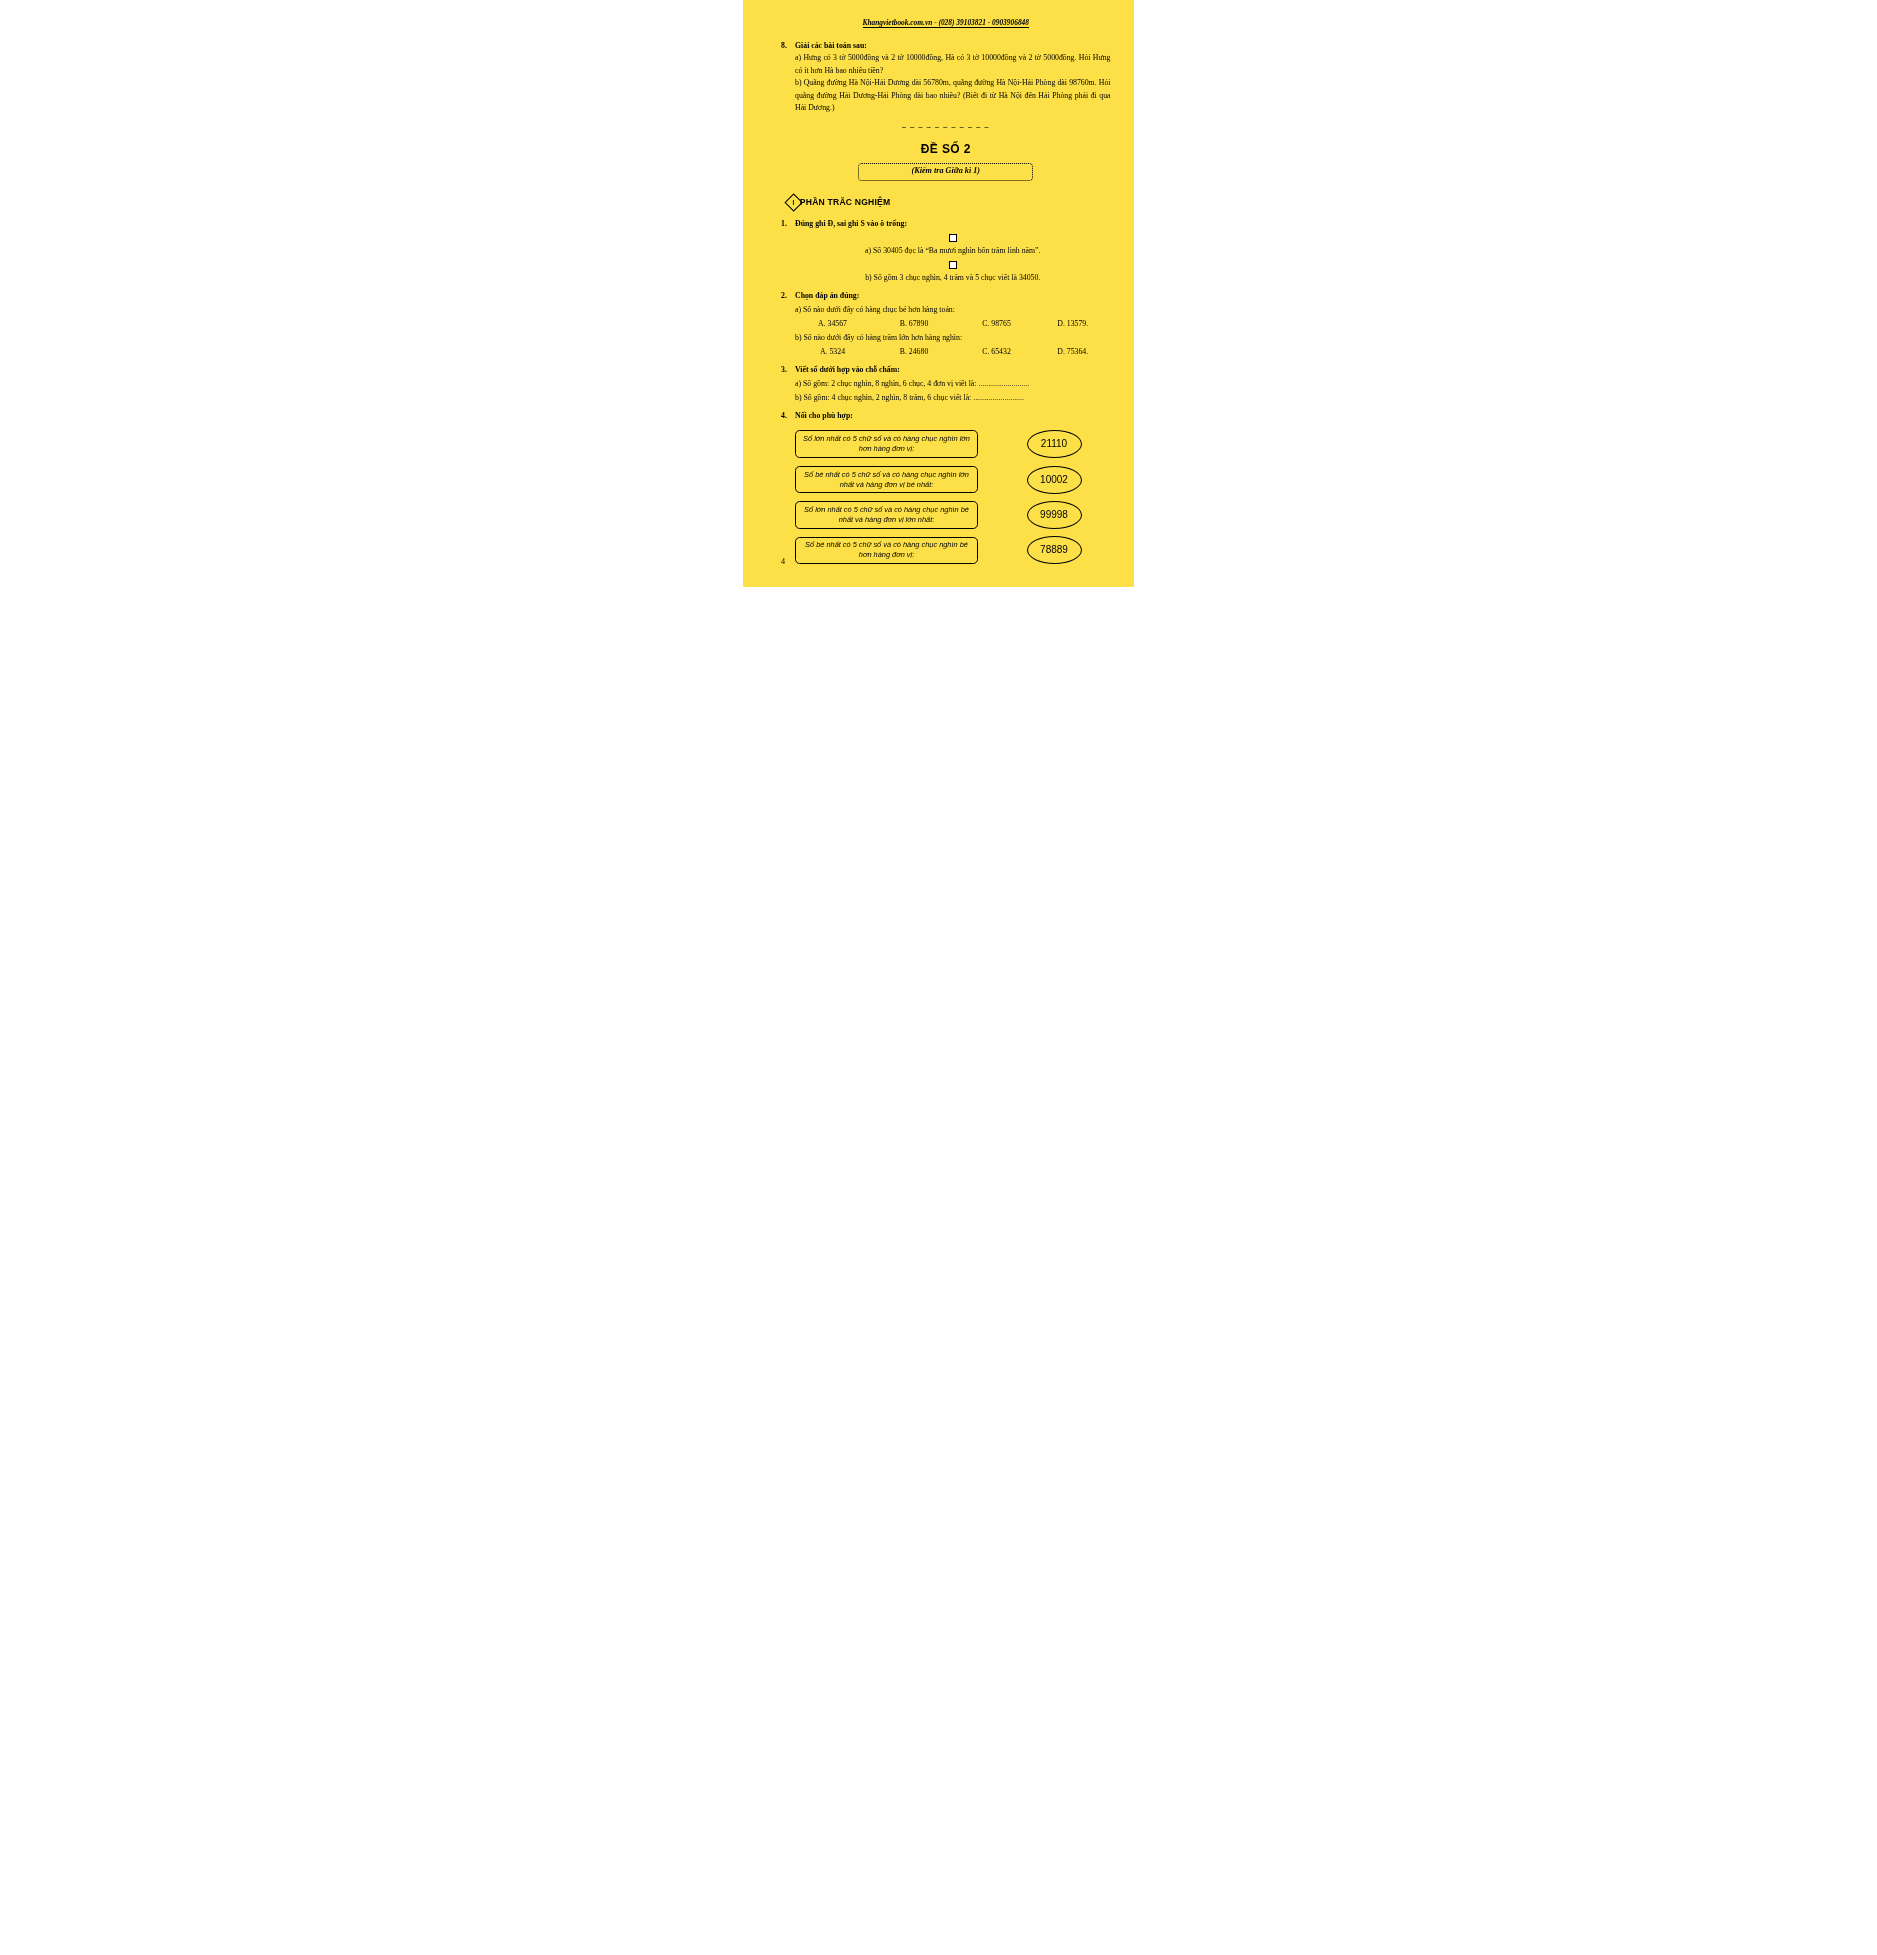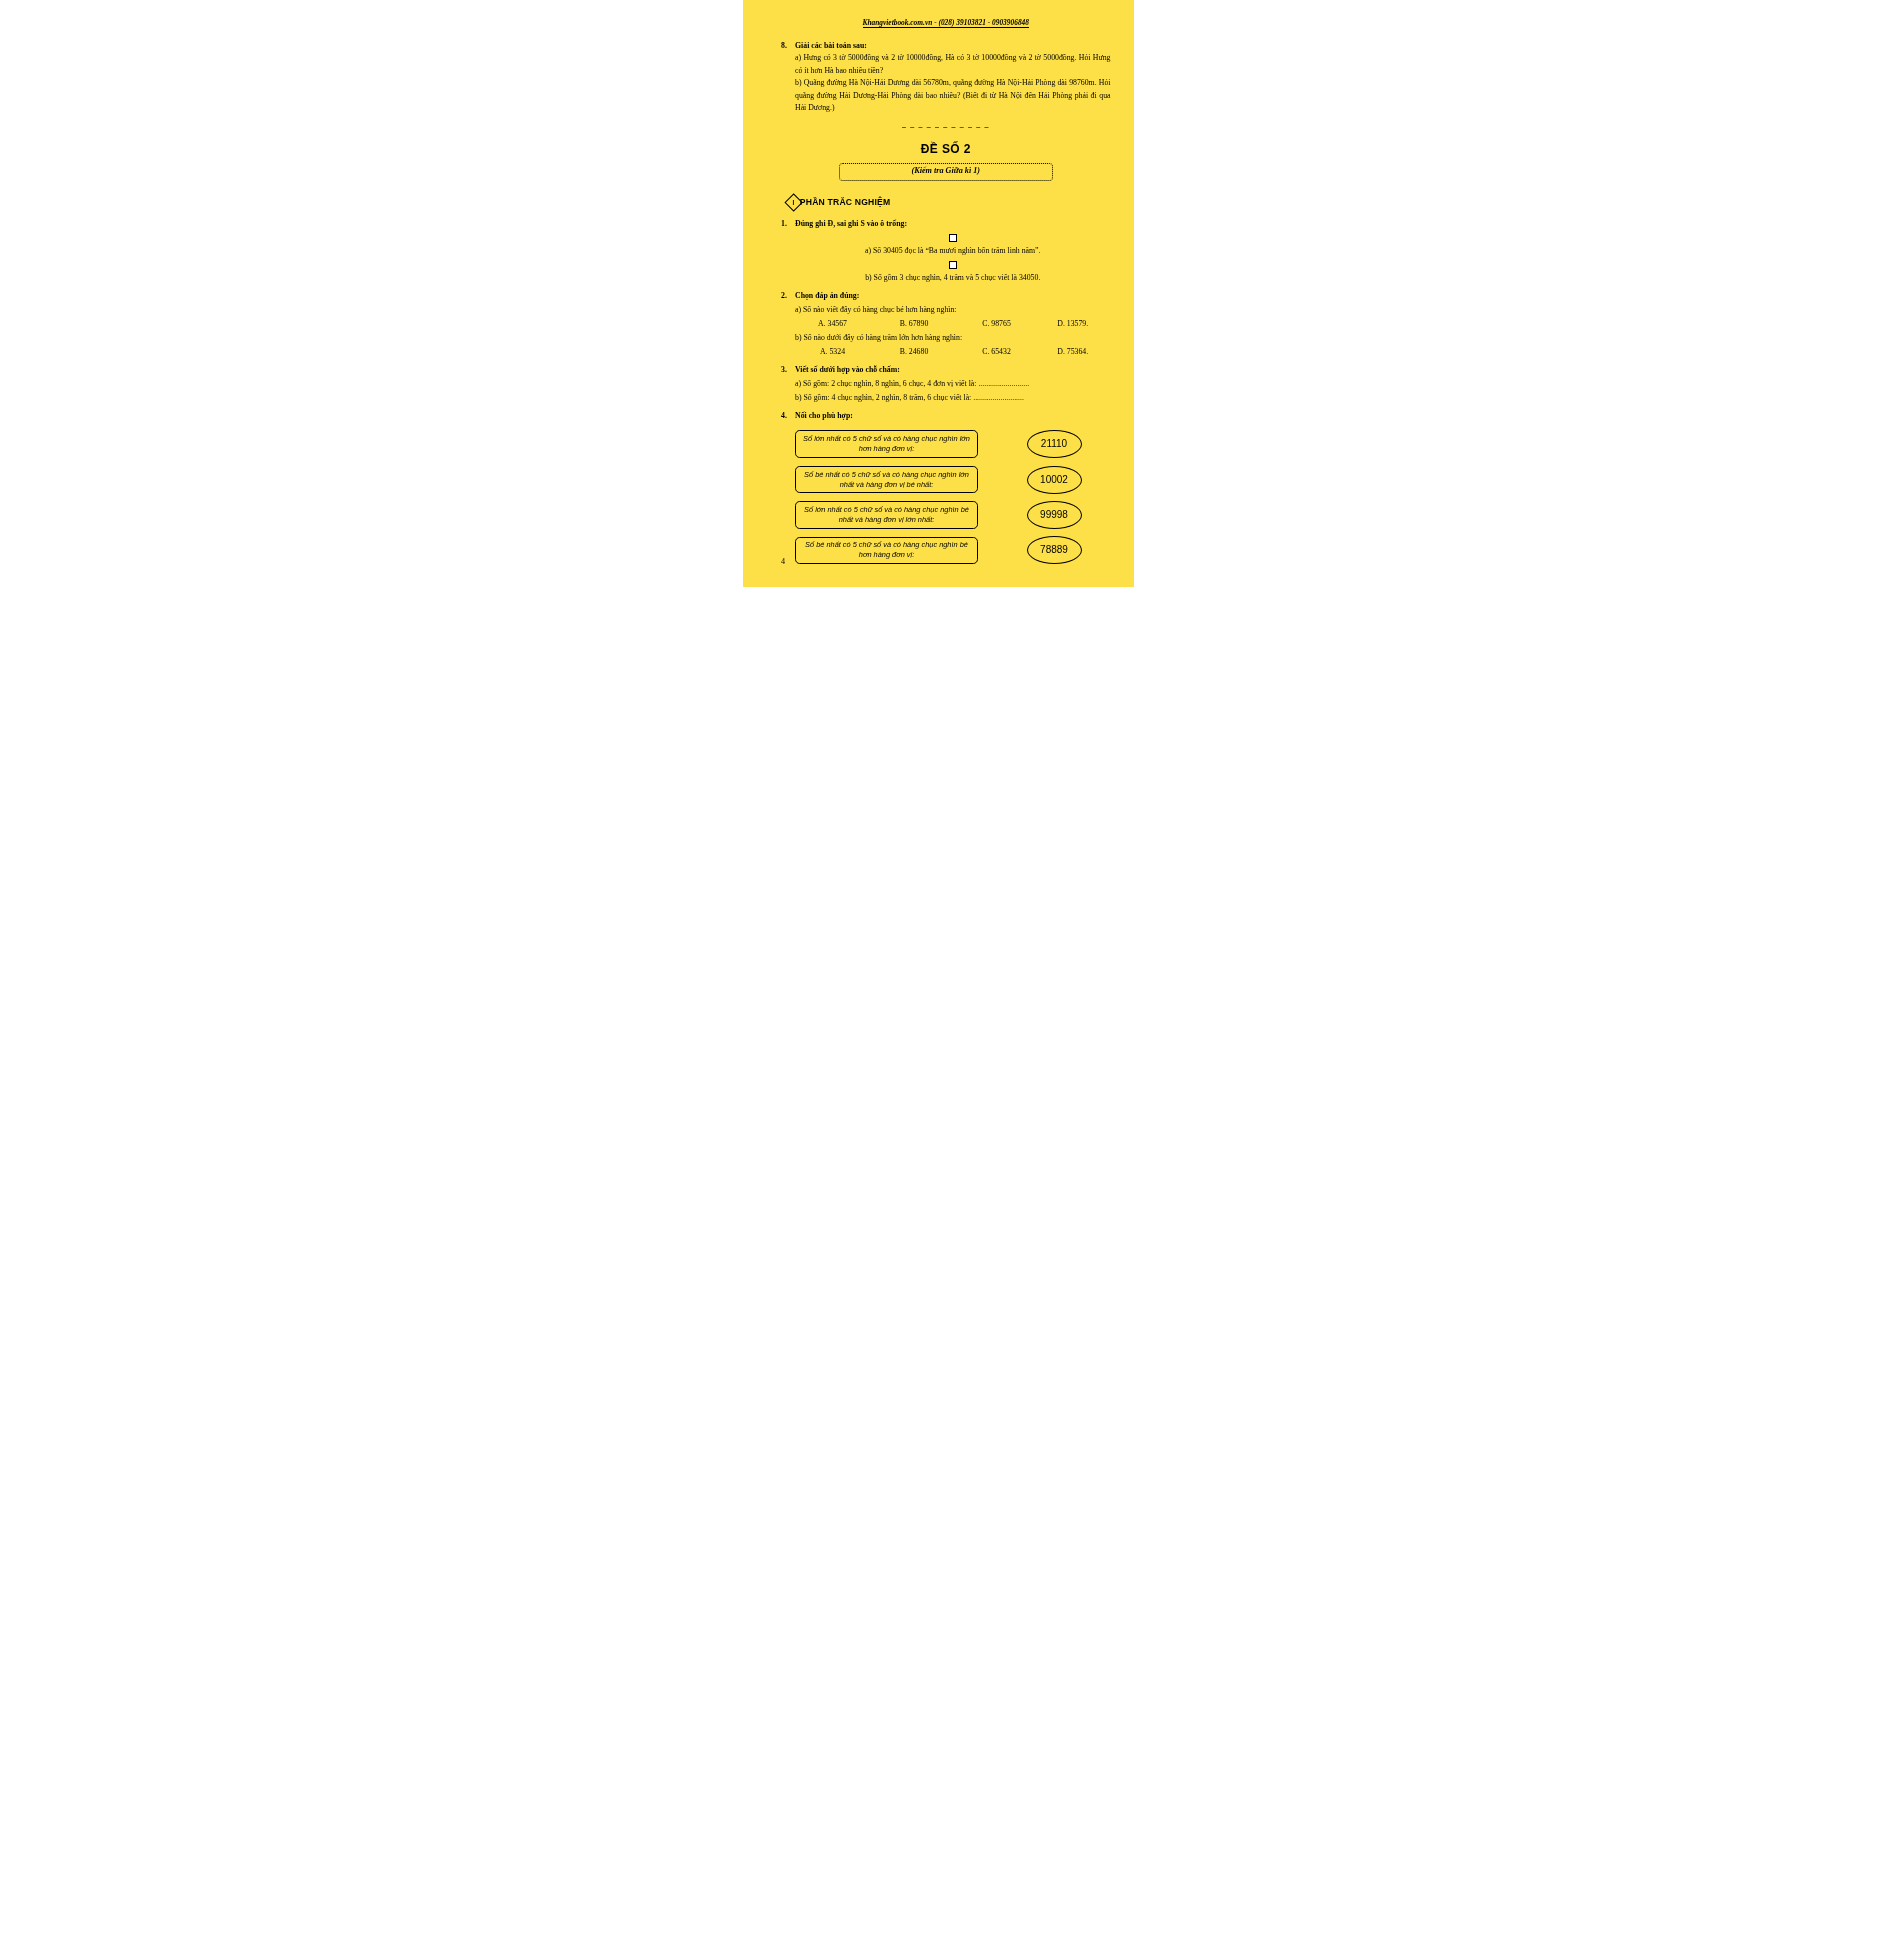--- a/index.html
+++ b/index.html
@@ -46,21 +46,21 @@
   .exam-title {
     text-align: center;
     font-family: "Liberation Sans", sans-serif;
     font-weight: 700;
     font-size: 12px;
     letter-spacing: 0.4px;
     margin-top: 8.6px;
     line-height: 1.2;
   }
   .subtitle-box {
-    width: 214px;
+    width: 175px;
     margin: 6.3px auto 0;
     border: 0.8px dotted #000;
     border-radius: 3.9px;
     text-align: center;
     padding: 2.7px 3.1px;
     font-weight: 700;
     font-style: italic;
     font-size: 8.2px;
     line-height: 1.3;
   }
@@ -197,21 +197,21 @@
         <span class="checkbox"></span>
         <span>b) Số gồm 3 chục nghìn, 4 trăm và 5 chục viết là 34050.</span>
       </div>
     </div>
   </div>
 
   <div class="item question">
     <div class="num">2.</div>
     <div class="ibody">
       <div class="ititle">Chọn đáp án đúng:</div>
-      <div class="line">a) Số nào viết đây có hàng chục bé hơn hàng nghìn:</div>
+      <div class="line">a) Số nào dưới đây có hàng chục bé hơn hàng toán:</div>
       <div class="options-row">
         <span>A. 34567</span>
         <span>B. 67890</span>
         <span>C. 98765</span>
         <span>D. 13579.</span>
       </div>
       <div class="line">b) Số nào dưới đây có hàng trăm lớn hơn hàng nghìn:</div>
       <div class="options-row">
         <span>A. 5324</span>
         <span>B. 24680</span>

